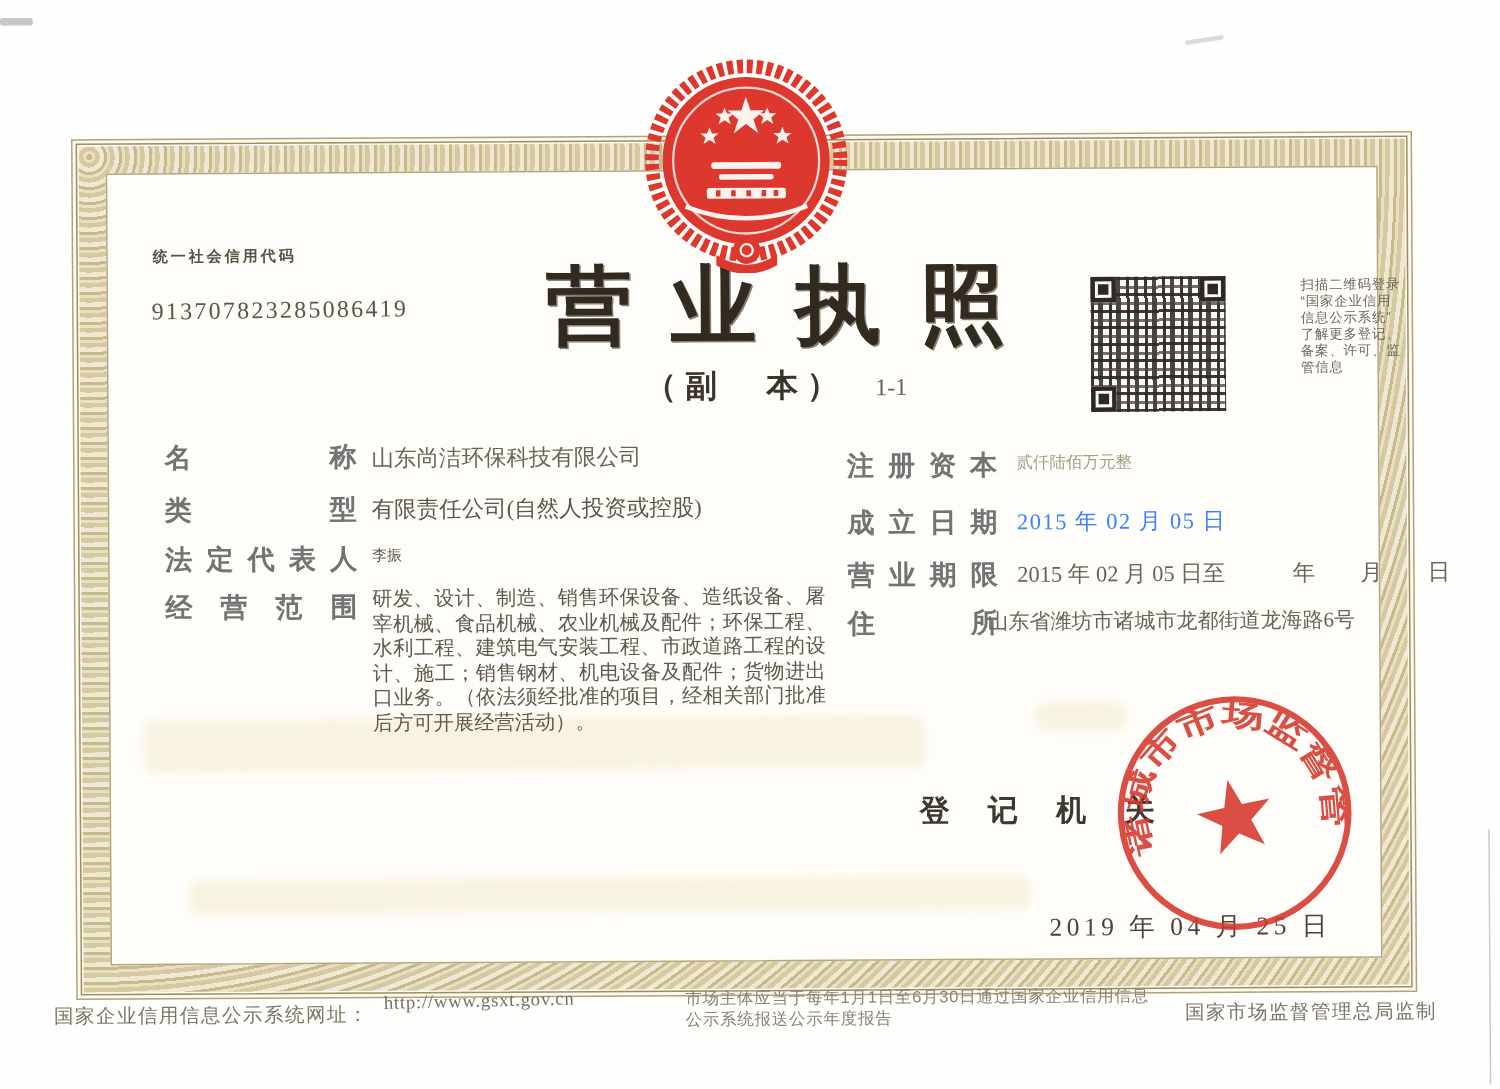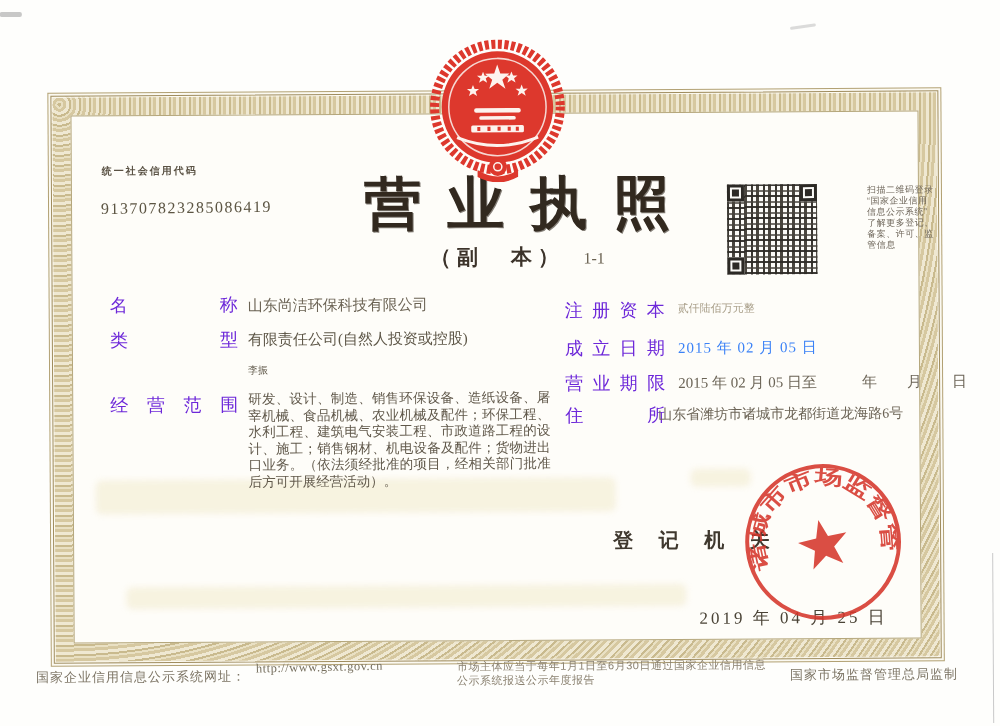--- a/index.html
+++ b/index.html
@@ -55,21 +55,21 @@
       repeating-linear-gradient(0deg, rgba(45,42,38,.92) 0 2px, transparent 2px 5px, rgba(70,66,60,.75) 5px 7px, transparent 7px 11px),
       repeating-linear-gradient(90deg,#3a3732 0 2px,#fbfaf7 2px 5px,#4a463f 5px 8px,#fbfaf7 8px 12px);
   }
   .finder{position:absolute;width:17px;height:17px;border:3px solid #2c2925;background:#fbfaf7;box-sizing:border-box;}
   .finder::after{content:"";position:absolute;inset:2px;background:#2c2925;}
   .f-tl{left:0;top:0;} .f-tr{right:0;top:0;} .f-bl{left:0;bottom:0;}
   .qr-caption{position:absolute;left:828px;top:187px;width:84px;font-size:9px;line-height:11px;
     color:#6e665a;letter-spacing:.5px;margin-left:40px;}
 
   
-  .flabel{position:absolute;font-size:18px;font-weight:normal;color:#6d28d9;
+  .flabel{position:absolute;font-size:18px;font-weight:bold;color:#737373;
     text-align:justify;text-align-last:justify;}
   .flabel.left{left:110px;width:128px;}
   .flabel.right{left:565px;width:100px;}
   .fvalue{position:absolute;font-family:"Liberation Serif",serif;color:#5e5748;}
   .v-name{left:248px;top:295px;font-size:15px;color:#6b6354;}
   .v-type{left:248px;top:329px;font-size:15px;}
   .v-legal{left:248px;top:362px;font-size:10px;}
   .v-scope{left:248px;top:390px;width:302px;font-size:13.5px;line-height:16.5px;
     text-align:justify;color:#60584a;}
   .v-capital{left:678px;top:302px;font-size:11px;color:#a79d87;}
@@ -155,20 +155,21 @@
       <div>备案、许可、监</div>
       <div>管信息</div>
     </div>
 
     <div class="flabel left" style="top:291px;">名称</div>
     <div class="fvalue v-name">山东尚洁环保科技有限公司</div>
 
     <div class="flabel left" style="top:326px;">类型</div>
     <div class="fvalue v-type">有限责任公司(自然人投资或控股)</div>
 
+    <div class="flabel left" style="top:359px;">法定代表人</div>
     <div class="fvalue v-legal">李振</div>
 
     <div class="flabel left" style="top:391px;">经营范围</div>
     <div class="fvalue v-scope">研发、设计、制造、销售环保设备、造纸设备、屠宰机械、食品机械、农业机械及配件；环保工程、水利工程、建筑电气安装工程、市政道路工程的设计、施工；销售钢材、机电设备及配件；货物进出口业务。（依法须经批准的项目，经相关部门批准后方可开展经营活动）。</div>
 
     <div class="flabel right" style="top:299px;">注册资本</div>
     <div class="fvalue v-capital">贰仟陆佰万元整</div>
 
     <div class="flabel right" style="top:337px;">成立日期</div>
     <div class="fvalue v-established">2015 年 02 月 05 日</div>

